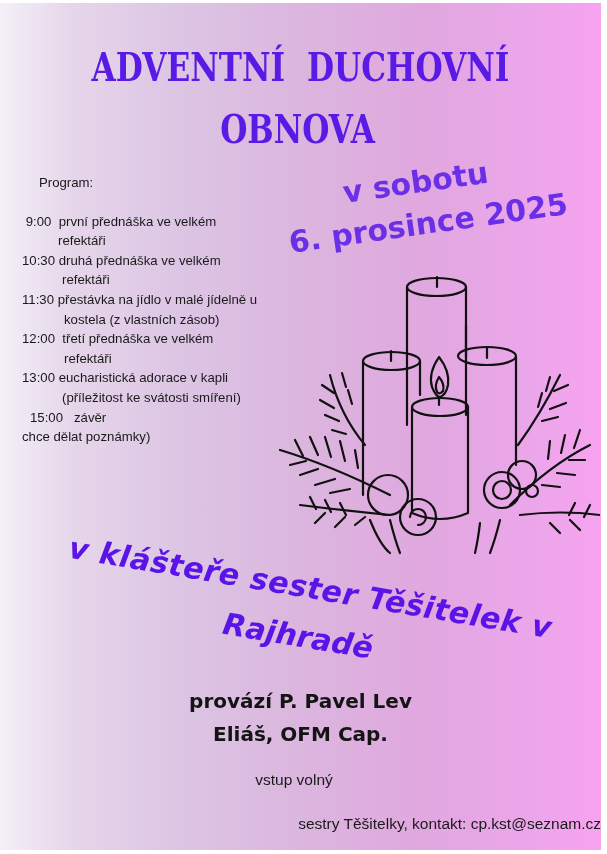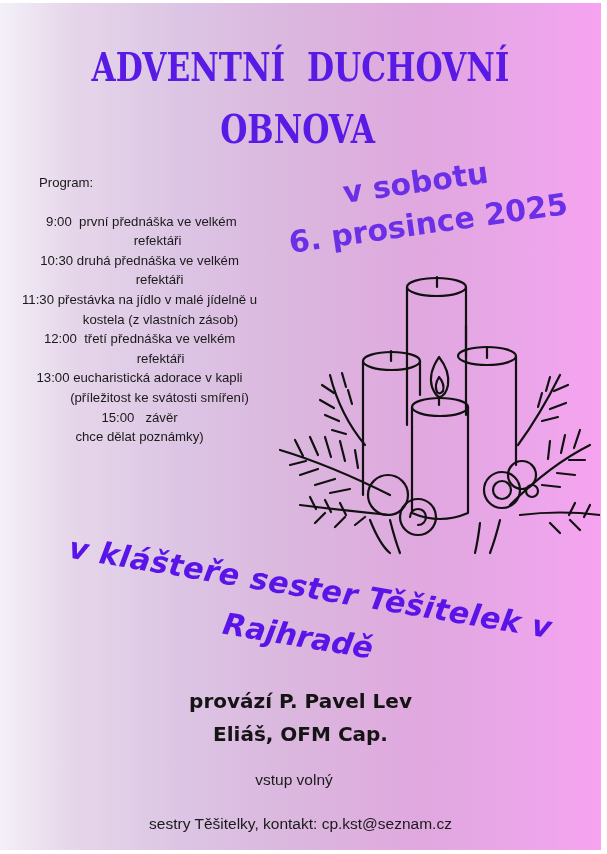--- a/index.html
+++ b/index.html
@@ -11,38 +11,38 @@
   }
   .title {
     position: absolute; left: 0; width: 601px; text-align: center;
     font-family: "DejaVu Serif", serif; font-weight: bold; color: #5a1ae6;
     font-size: 40px; letter-spacing: 0px; transform: scaleX(0.78); transform-origin: center;
   }
   .title.l1 { top: 40px; word-spacing: 14px; }
   .title.l2 { top: 102px; left: -3px; }
   .program { position: absolute; left: 22px; top: 170px; color: #1a1a1a; font-family: "Liberation Sans", sans-serif; font-size: 13.2px; line-height: 19.6px; }
   .program .heading { margin-left: 17px; margin-bottom: 19px; }
-  .program .row { white-space: nowrap; text-align: center; }
+  .program .row { white-space: nowrap; }
   .date {
     position: absolute; color: #6a2fe6; font-family: "DejaVu Sans", sans-serif; font-weight: bold; white-space: nowrap;
     transform-origin: left center;
   }
   .date.d1 { left: 343px; top: 172px; font-size: 30px; transform: rotate(-8deg); }
   .date.d2 { left: 289px; top: 222px; font-size: 30px; transform: rotate(-8deg); }
   .place {
     position: absolute; color: #5a14e8; font-family: "DejaVu Sans", sans-serif; font-weight: bold; font-style: italic; white-space: nowrap;
     transform-origin: left top;
   }
   .place.p1 { left: 72px; top: 527px; font-size: 30px; transform: rotate(9.5deg); letter-spacing: 0.5px; }
   .place.p2 { left: 226px; top: 603px; font-size: 30px; transform: rotate(9.5deg); }
   .guide { position: absolute; left: 0; width: 601px; text-align: center; color: #141414; font-family: "DejaVu Sans", sans-serif; font-weight: bold; font-size: 20px; }
   .guide.g1 { top: 686px; }
   .guide.g2 { top: 719px; }
   .entry { position: absolute; left: 0; width: 588px; text-align: center; top: 768px; color: #1a1a1a; font-family: "Liberation Sans", sans-serif; font-size: 15.5px; }
-  .contact { position: absolute; left: 0; width: 601px; text-align: center; top: 812px; color: #1a1a1a; font-family: "Liberation Sans", sans-serif; font-size: 15.5px; }
+  .contact { position: absolute; left: 0; width: 601px; text-align: right; top: 812px; color: #1a1a1a; font-family: "Liberation Sans", sans-serif; font-size: 15.5px; }
   .wreath { position: absolute; left: 270px; top: 262px; width: 330px; height: 290px; }
 </style>
 </head>
 <body>
 
 <div class="poster">
   <div class="title l1">ADVENTNÍ DUCHOVNÍ</div>
   <div class="title l2">OBNOVA</div>
 
   <div class="program">
@@ -51,21 +51,21 @@
         <div class="row" style="white-space: pre;"> 9:00  první přednáška ve velkém</div>
         <div class="row" style="padding-left: 36px; white-space: pre;">refektáři</div>
         <div class="row" style="white-space: pre;">10:30 druhá přednáška ve velkém</div>
         <div class="row" style="padding-left: 40px; white-space: pre;">refektáři</div>
         <div class="row" style="white-space: pre;">11:30 přestávka na jídlo v malé jídelně u</div>
         <div class="row" style="padding-left: 42px; white-space: pre;">kostela (z vlastních zásob)</div>
         <div class="row" style="white-space: pre;">12:00  třetí přednáška ve velkém</div>
         <div class="row" style="padding-left: 42px; white-space: pre;">refektáři</div>
         <div class="row" style="white-space: pre;">13:00 eucharistická adorace v kapli</div>
         <div class="row" style="padding-left: 40px; white-space: pre;">(příležitost ke svátosti smíření)</div>
-        <div class="row" style="white-space: pre;">15:00   závěr</div>
+        <div class="row" style="white-space: pre; margin-left: 8px;">15:00   závěr</div>
         <div class="row" style="white-space: pre;">chce dělat poznámky)</div>
       </div>
   </div>
 
   <div class="date d1">v sobotu</div>
   <div class="date d2">6. prosince 2025</div>
 
   <svg class="wreath" viewBox="0 0 330 290" fill="none" stroke="#111" stroke-width="2.2" stroke-linecap="round" stroke-linejoin="round">
 
     <path d="M137 22 L137 160 M196 22 L196 150"></path>

